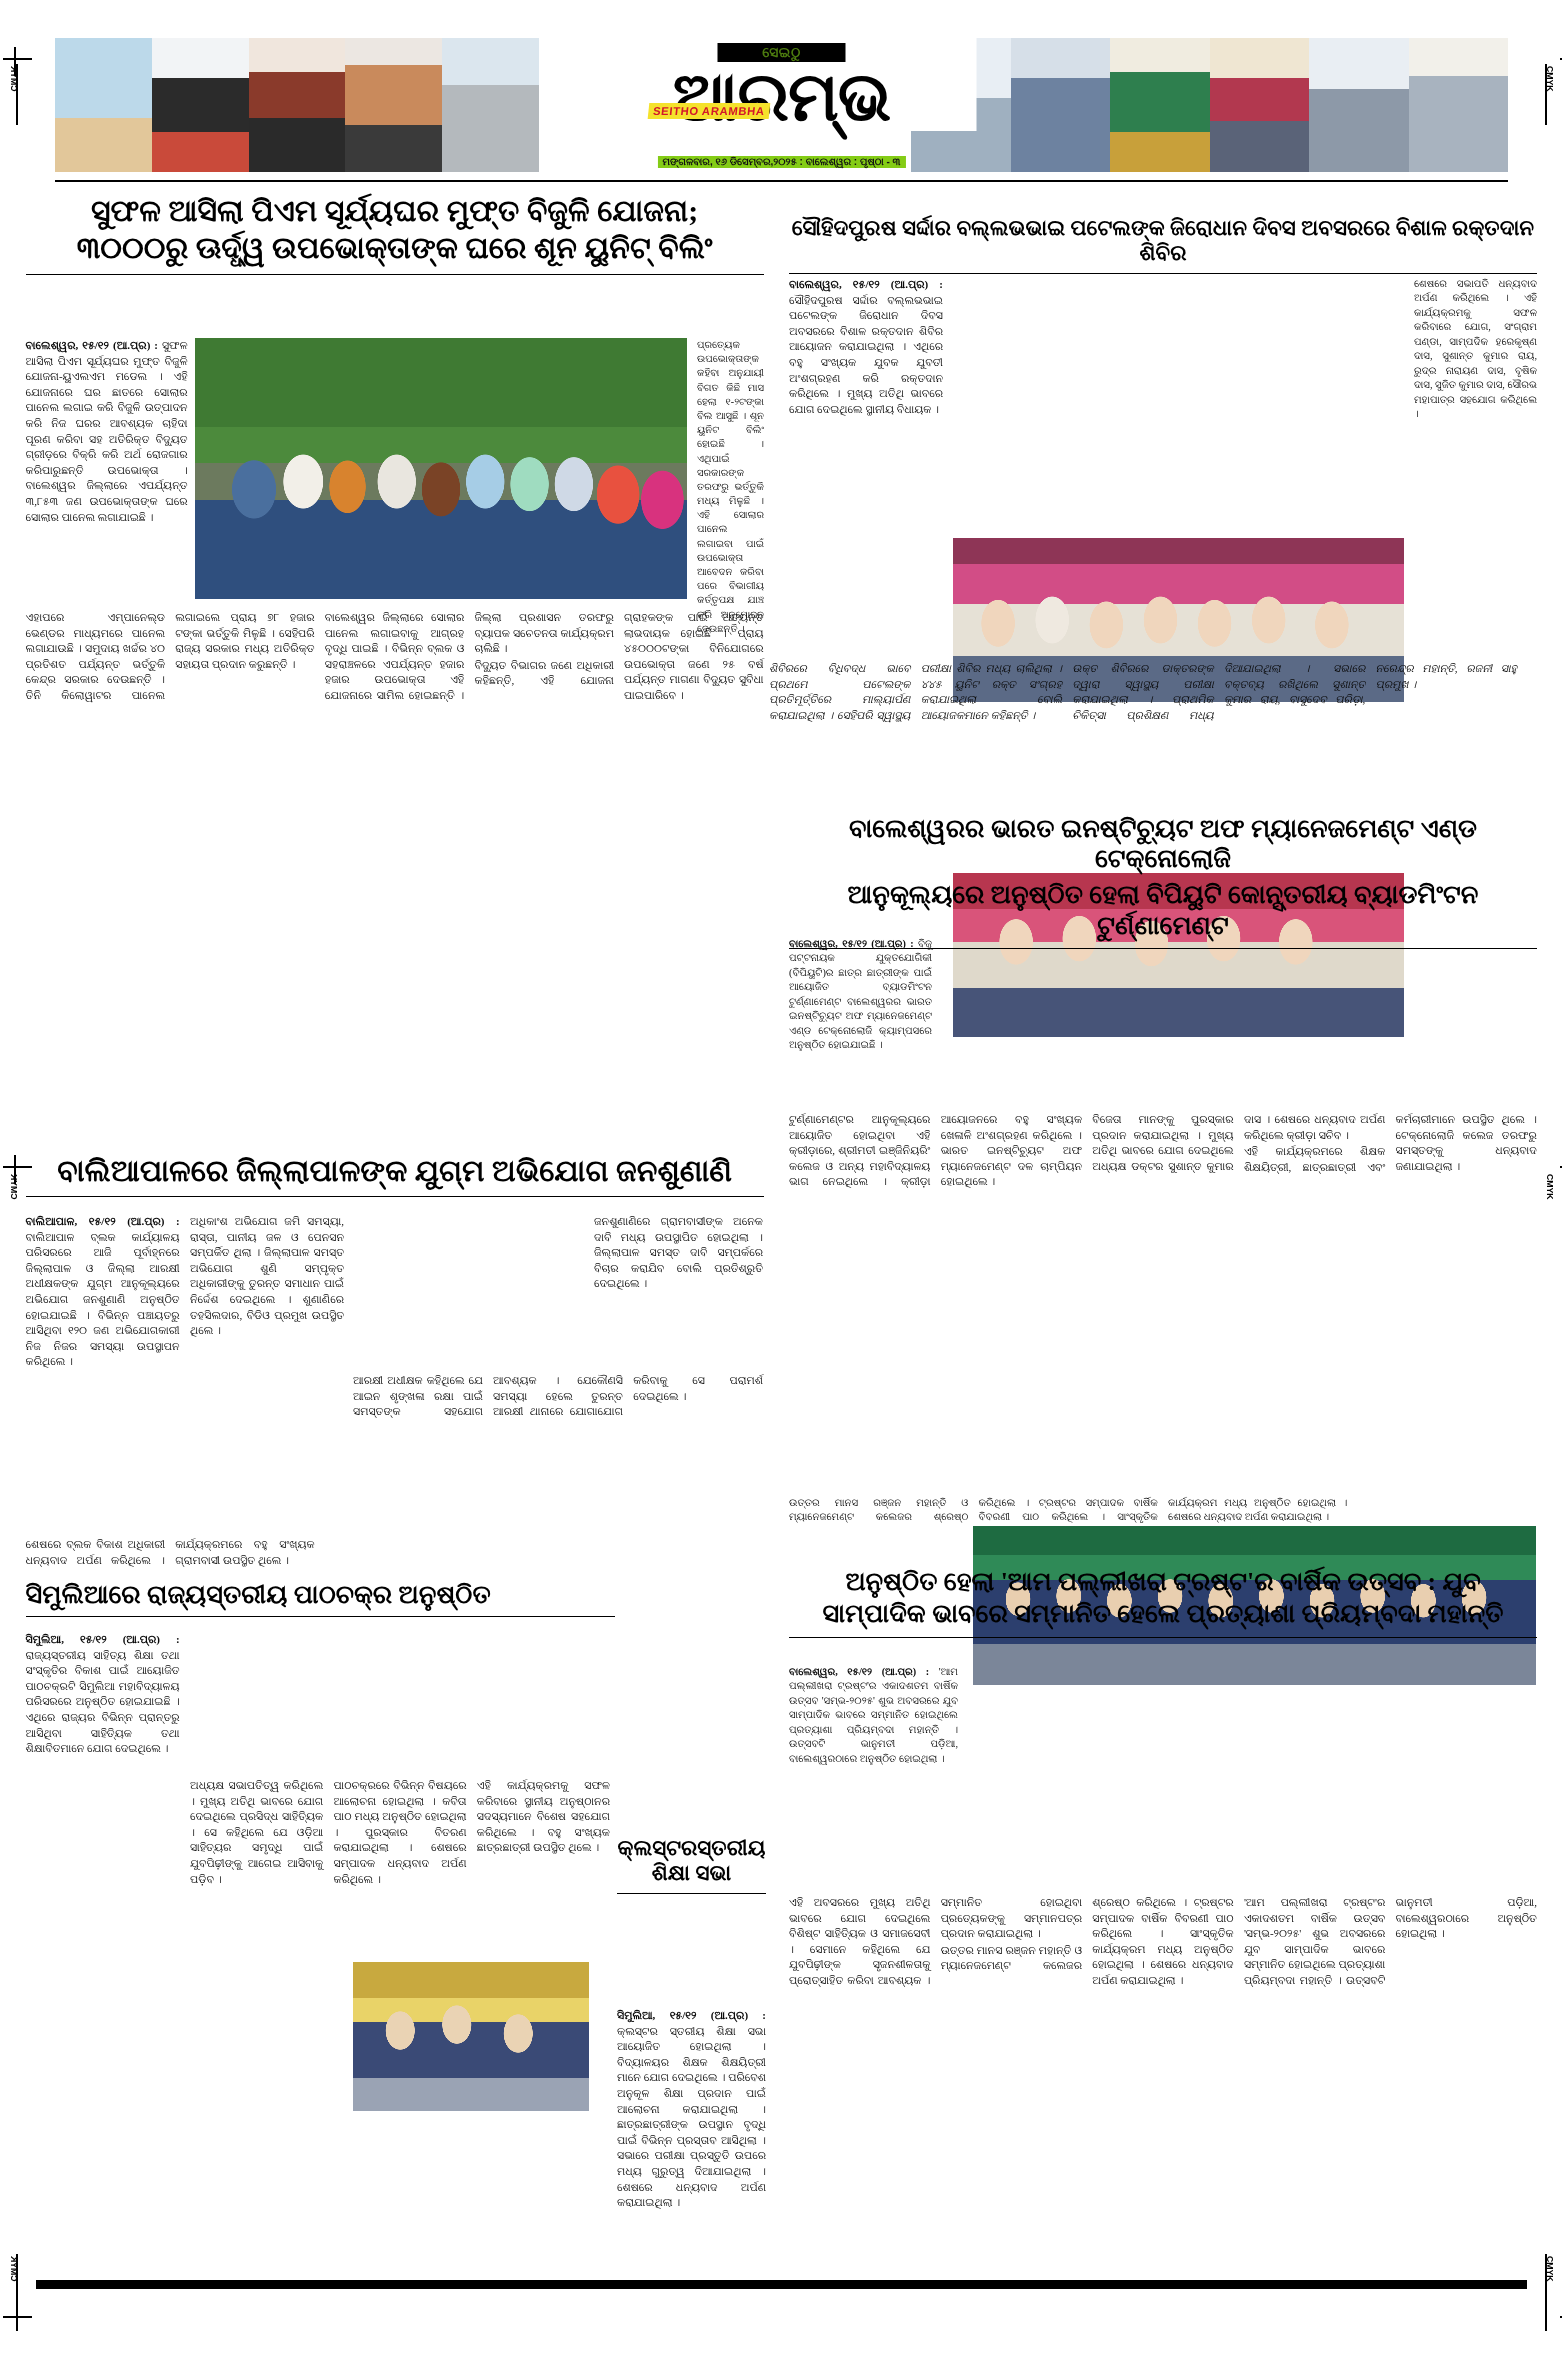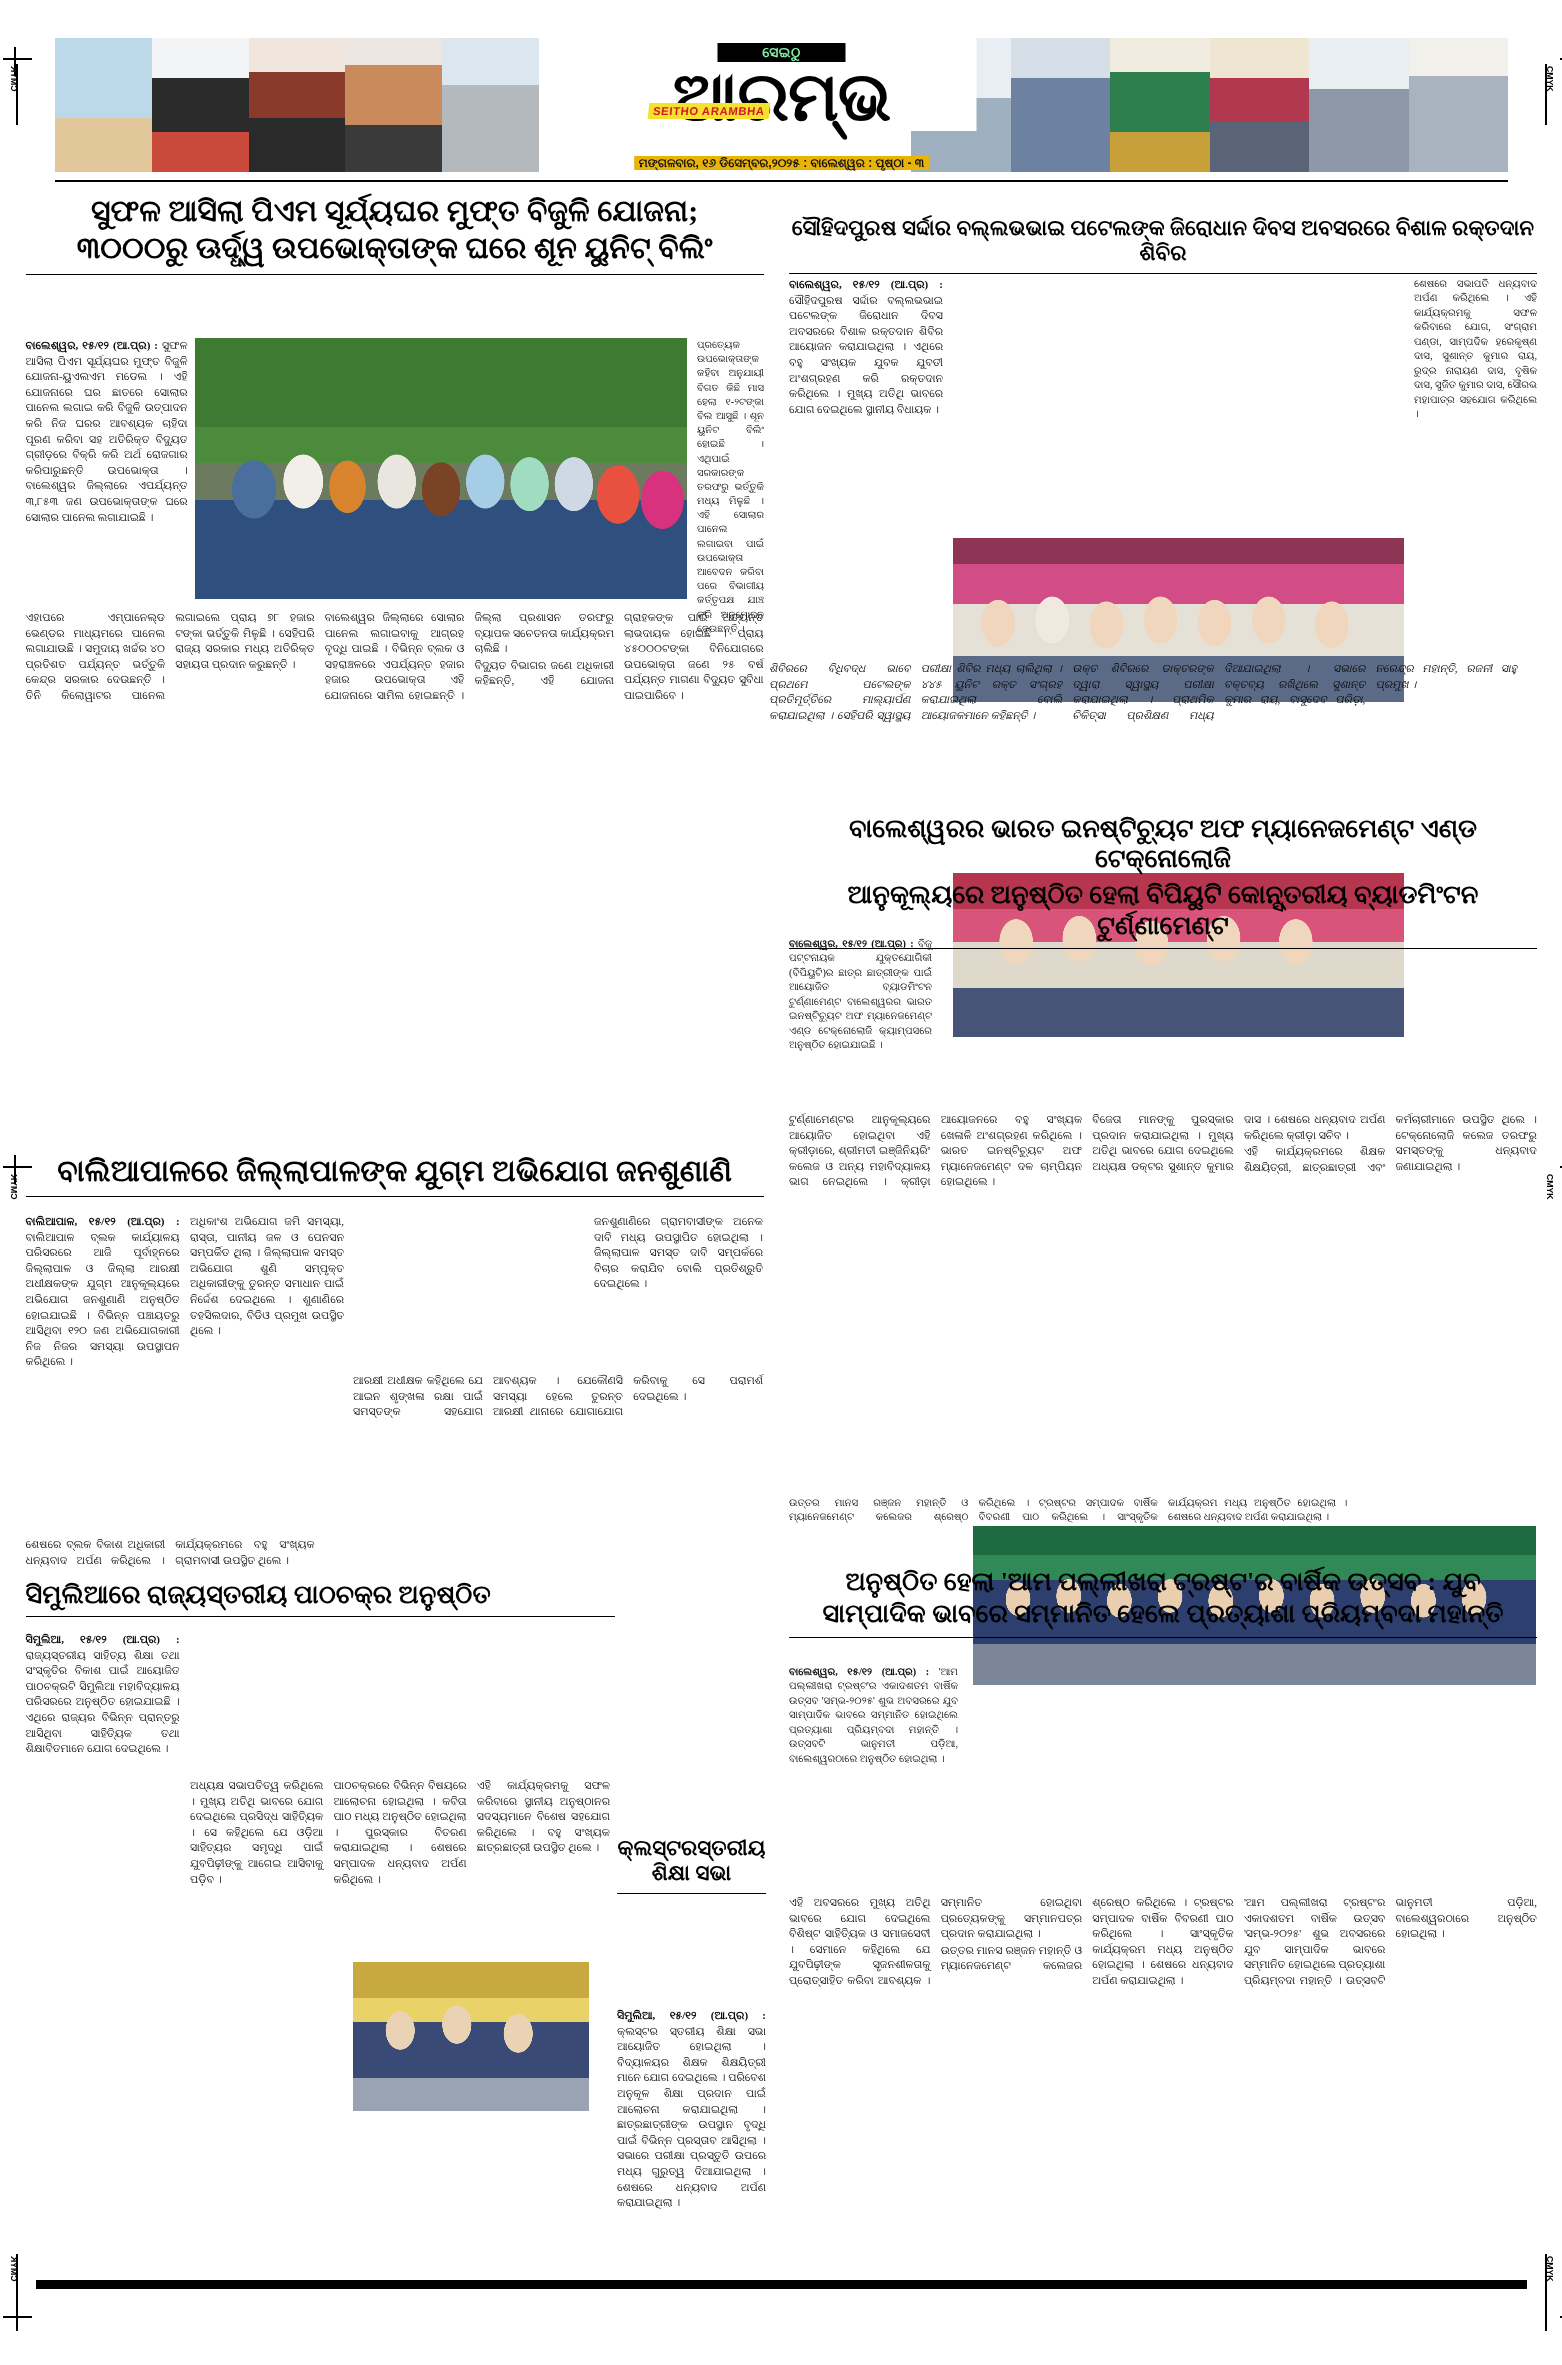--- a/index.html
+++ b/index.html
@@ -53,21 +53,21 @@
     text-align: center;
     z-index: 4;
     background: #fff;
     padding: 0 3.1px;
   }
   .mh-seithu-bar {
     display: block;
     margin: 9.2px auto 0;
     width: 128px;
     background: #000;
-    color: #86efac;
+    color: #4d7c0f;
     font-size: 14px;
     font-weight: bold;
     line-height: 1.35;
     letter-spacing: 0.5px;
   }
   .mh-title {
     display: block;
     font-family: "Liberation Serif", serif;
     font-size: 68px;
     font-weight: bold;
@@ -85,26 +85,26 @@
     font-weight: bold;
     letter-spacing: 0.6px;
     padding: 1.5px 4.6px 2px;
     transform: skewX(-6deg);
     white-space: nowrap;
   }
   .mh-dateline {
     position: absolute;
     left: 50%; top: 156px;
     transform: translateX(-50%);
-    font-size: 12px;
+    font-size: 10px;
     font-weight: bold;
     color: #111;
     white-space: nowrap;
     z-index: 5;
-    background: #eab308;
+    background: #84cc16;
     padding: 0 5.1px;
   }
   .rule-top {
     position: absolute; left: 55px; top: 180px;
     width: 1453px; height: 2px; background: #000;
   }
   .rule-bottom {
     position: absolute; left: 36px; bottom: 77px;
     width: 1491px; height: 8.7px; background: #000;
   }

